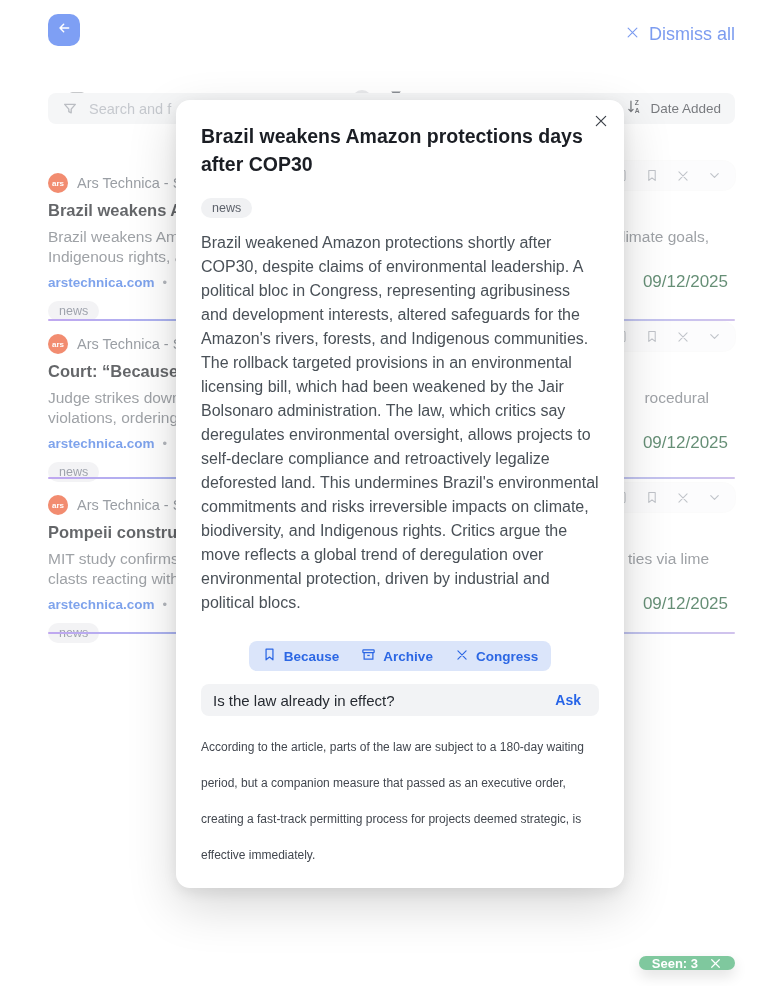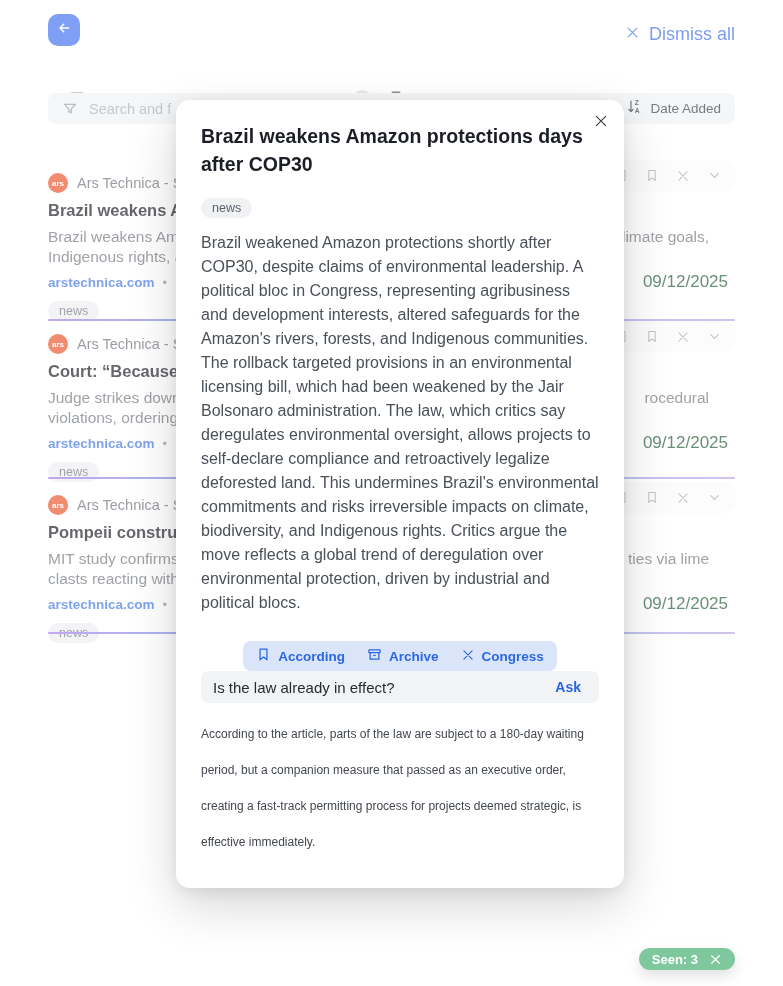--- a/index.html
+++ b/index.html
@@ -65,28 +65,28 @@
     background:#ffffff; border-radius:14px; box-shadow:0 18px 50px rgba(0,0,0,0.16), 0 4px 14px rgba(0,0,0,0.08);
     padding:22px 25px; }
   .mclose { position:absolute; top:13px; right:15px; color:#3b4048; cursor:pointer; display:flex; }
   .mtitle { width:382px; font-size:19.5px; line-height:28px; font-weight:700; color:#1b1e24; }
   .mtag { display:inline-block; margin-top:20px; background:#f0f1f3; color:#5d626b;
     font-size:12.5px; padding:3px 11px; border-radius:10px; }
   .mbody { margin-top:13px; font-size:16px; line-height:24px; color:#495057; }
   .mactions { margin-top:26px; display:flex; justify-content:center; }
   .actgrp { background:#dbe5fa; border-radius:8px; padding:6px 13px; display:flex; gap:22px; align-items:center; }
   .actbtn { display:flex; align-items:center; gap:7px; color:#2c67e4; font-size:13.5px; font-weight:700; cursor:pointer; }
-  .qbar { height:32px; background:#f2f3f5; border-radius:8px; display:flex;
+  .qbar { margin-top:13px; height:32px; background:#f2f3f5; border-radius:8px; display:flex;
     align-items:center; padding:0 12px; }
   .qtext { font-size:15px; color:#262a31; flex:1; }
   .ask { font-size:14px; font-weight:700; color:#2764e8; cursor:pointer; padding:0 6px; }
   .answer { margin-top:13px; font-size:12px; line-height:36px; color:#42474f; }
 
   
-  .toast { position:absolute; right:48px; bottom:16px; height:22px; z-index:60; background:#7fc89e;
+  .toast { position:absolute; right:48px; bottom:16px; height:14px; z-index:60; background:#7fc89e;
     border-radius:16px; display:flex; align-items:center; gap:11px; padding:0 13px;
     box-shadow:0 6px 14px rgba(0,0,0,0.12); }
   .toast .tlbl { color:#ffffff; font-size:13px; font-weight:600; }
   .toast .tx { color:#ffffff; display:flex; cursor:pointer; }
 </style>
 </head>
 <body>
 
 <div class="page">
 
@@ -290,21 +290,21 @@
     <div class="mtitle">Brazil weakens Amazon protections days after COP30</div>
     <span class="mtag">news</span>
     <div class="mbody">Brazil weakened Amazon protections shortly after COP30, despite claims of environmental leadership. A political bloc in Congress, representing agribusiness and development interests, altered safeguards for the Amazon's rivers, forests, and Indigenous communities. The rollback targeted provisions in an environmental licensing bill, which had been weakened by the Jair Bolsonaro administration. The law, which critics say deregulates environmental oversight, allows projects to self-declare compliance and retroactively legalize deforested land. This undermines Brazil's environmental commitments and risks irreversible impacts on climate, biodiversity, and Indigenous rights. Critics argue the move reflects a global trend of deregulation over environmental protection, driven by industrial and political blocs.</div>
 
     <div class="mactions">
       <div class="actgrp">
         <span class="actbtn">
           <span><svg width="15" height="15" viewBox="0 0 24 24" fill="none" stroke="currentColor" stroke-width="2" stroke-linejoin="round">
                 <path d="M6.5 3.5h11V20.5l-5.5-4.4-5.5 4.4z"></path>
               </svg></span>
-          <span>According</span>
+          <span>Because</span>
         </span>
         <span class="actbtn">
           <span><svg width="15" height="15" viewBox="0 0 24 24" fill="none" stroke="currentColor" stroke-width="2">
                 <rect x="3" y="4.5" width="18" height="4.5" rx="1"></rect>
                 <path d="M5 9v10.5h14V9"></path>
                 <path d="M10 13.5h4"></path>
               </svg></span>
           <span>Archive</span>
         </span>
         <span class="actbtn">

